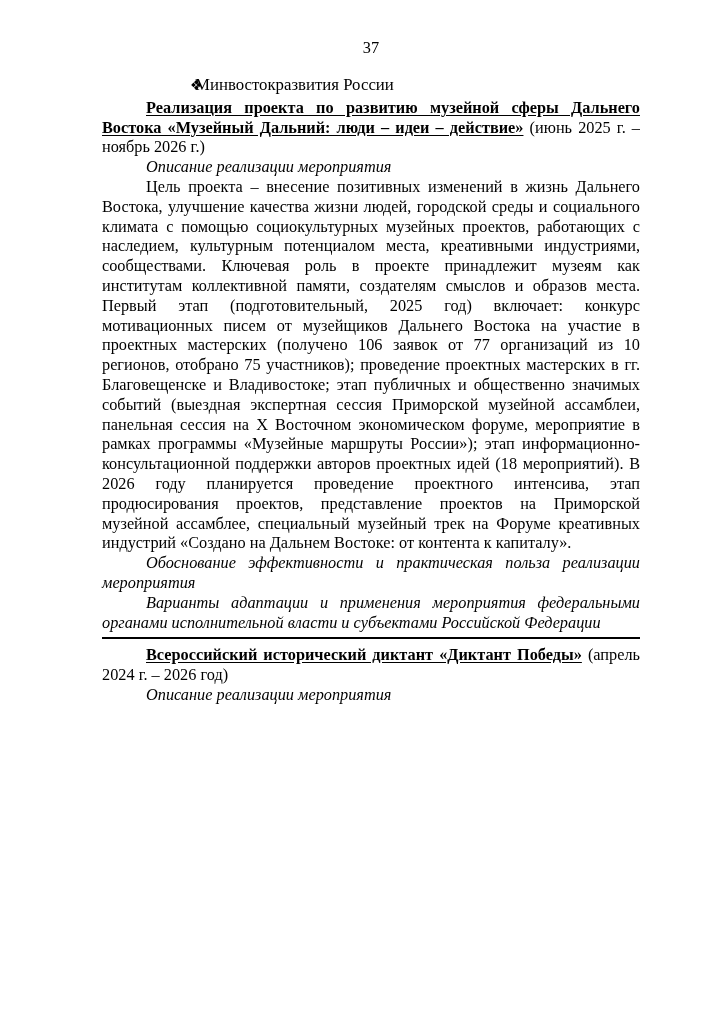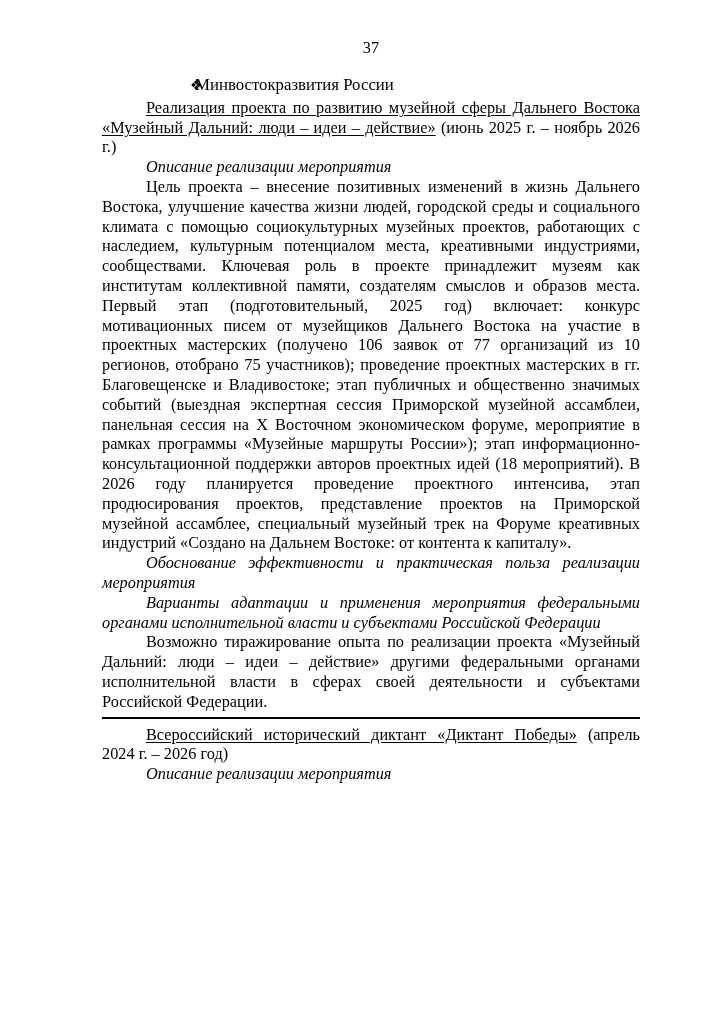--- a/index.html
+++ b/index.html
@@ -45,20 +45,21 @@
     width: 49px;
     font-size: 14px;
     vertical-align: baseline;
   }
   .italic-head {
     font-style: italic;
   }
   .u {
     text-decoration: underline;
     text-underline-offset: 2px;
+    font-weight: bold;
   }
   hr.divider {
     border: none;
     border-top: 2px solid #000000;
     margin: 5px 0 6px 0;
   }
 </style>
 </head>
 <body>
 
@@ -69,21 +70,20 @@
 
     <div>
       <p class="section-head"><span class="bullet">❖</span><span>Минвостокразвития России</span></p>
 
       <p class="para"><span class="u">Реализация проекта по развитию музейной сферы Дальнего Востока «Музейный Дальний: люди – идеи – действие»</span><span> (июнь 2025 г. – ноябрь 2026 г.)</span></p>
 
       <p class="para italic-head">Описание реализации мероприятия</p>
       <p class="para">Цель проекта – внесение позитивных изменений в жизнь Дальнего Востока, улучшение качества жизни людей, городской среды и социального климата с помощью социокультурных музейных проектов, работающих с наследием, культурным потенциалом места, креативными индустриями, сообществами. Ключевая роль в проекте принадлежит музеям как институтам коллективной памяти, создателям смыслов и образов места. Первый этап (подготовительный, 2025 год) включает: конкурс мотивационных писем от музейщиков Дальнего Востока на участие в проектных мастерских (получено 106 заявок от 77 организаций из 10 регионов, отобрано 75 участников); проведение проектных мастерских в гг. Благовещенске и Владивостоке; этап публичных и общественно значимых событий (выездная экспертная сессия Приморской музейной ассамблеи, панельная сессия на X Восточном экономическом форуме, мероприятие в рамках программы «Музейные маршруты России»); этап информационно-консультационной поддержки авторов проектных идей (18 мероприятий). В 2026 году планируется проведение проектного интенсива, этап продюсирования проектов, представление проектов на Приморской музейной ассамблее, специальный музейный трек на Форуме креативных индустрий «Создано на Дальнем Востоке: от контента к капиталу».</p>
       <p class="para italic-head">Обоснование эффективности и практическая польза реализации мероприятия</p>
       <p class="para italic-head">Варианты адаптации и применения мероприятия федеральными органами исполнительной власти и субъектами Российской Федерации</p>
-      <p class="para">Возможно тиражирование опыта по реализации проекта «Музейный Дальний: люди – идеи – действие» другими федеральными органами исполнительной власти в сферах своей деятельности и субъектами Российской Федерации.</p>
     </div>
 
     <hr class="divider">
 
     <div>
 
       <p class="para"><span class="u">Всероссийский исторический диктант «Диктант Победы»</span><span> (апрель 2024 г. – 2026 год)</span></p>
 
       <p class="para italic-head">Описание реализации мероприятия</p>
     </div>

